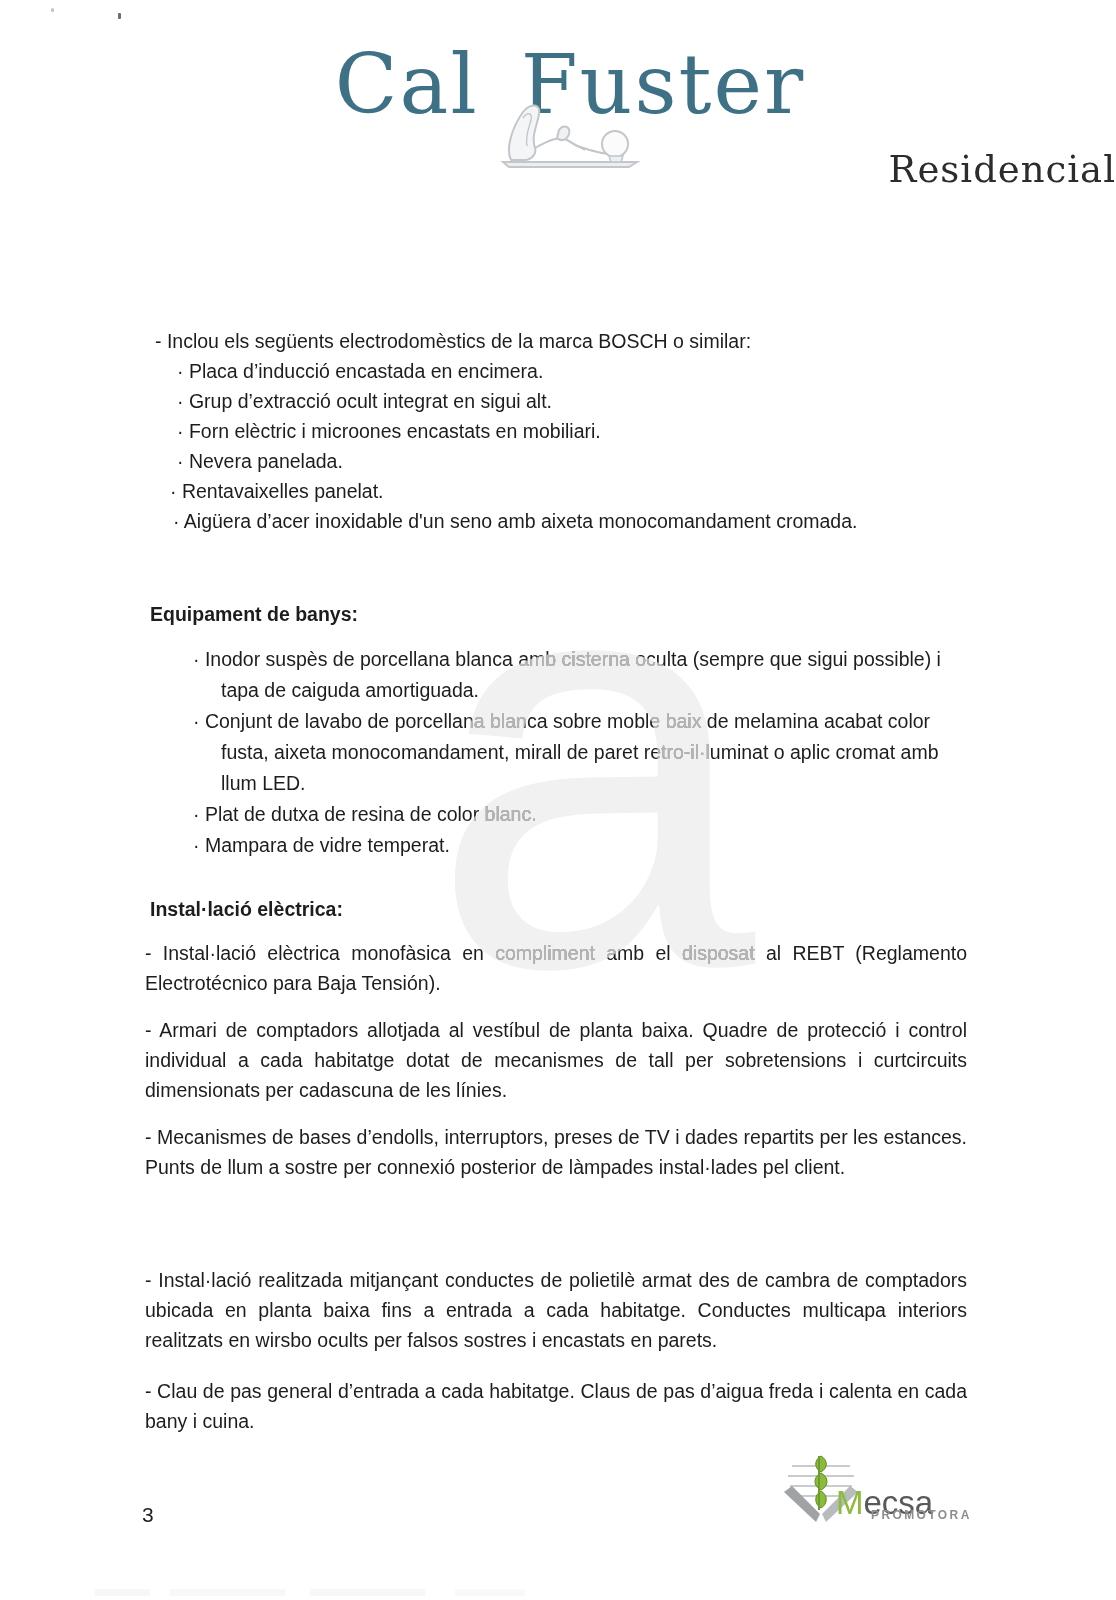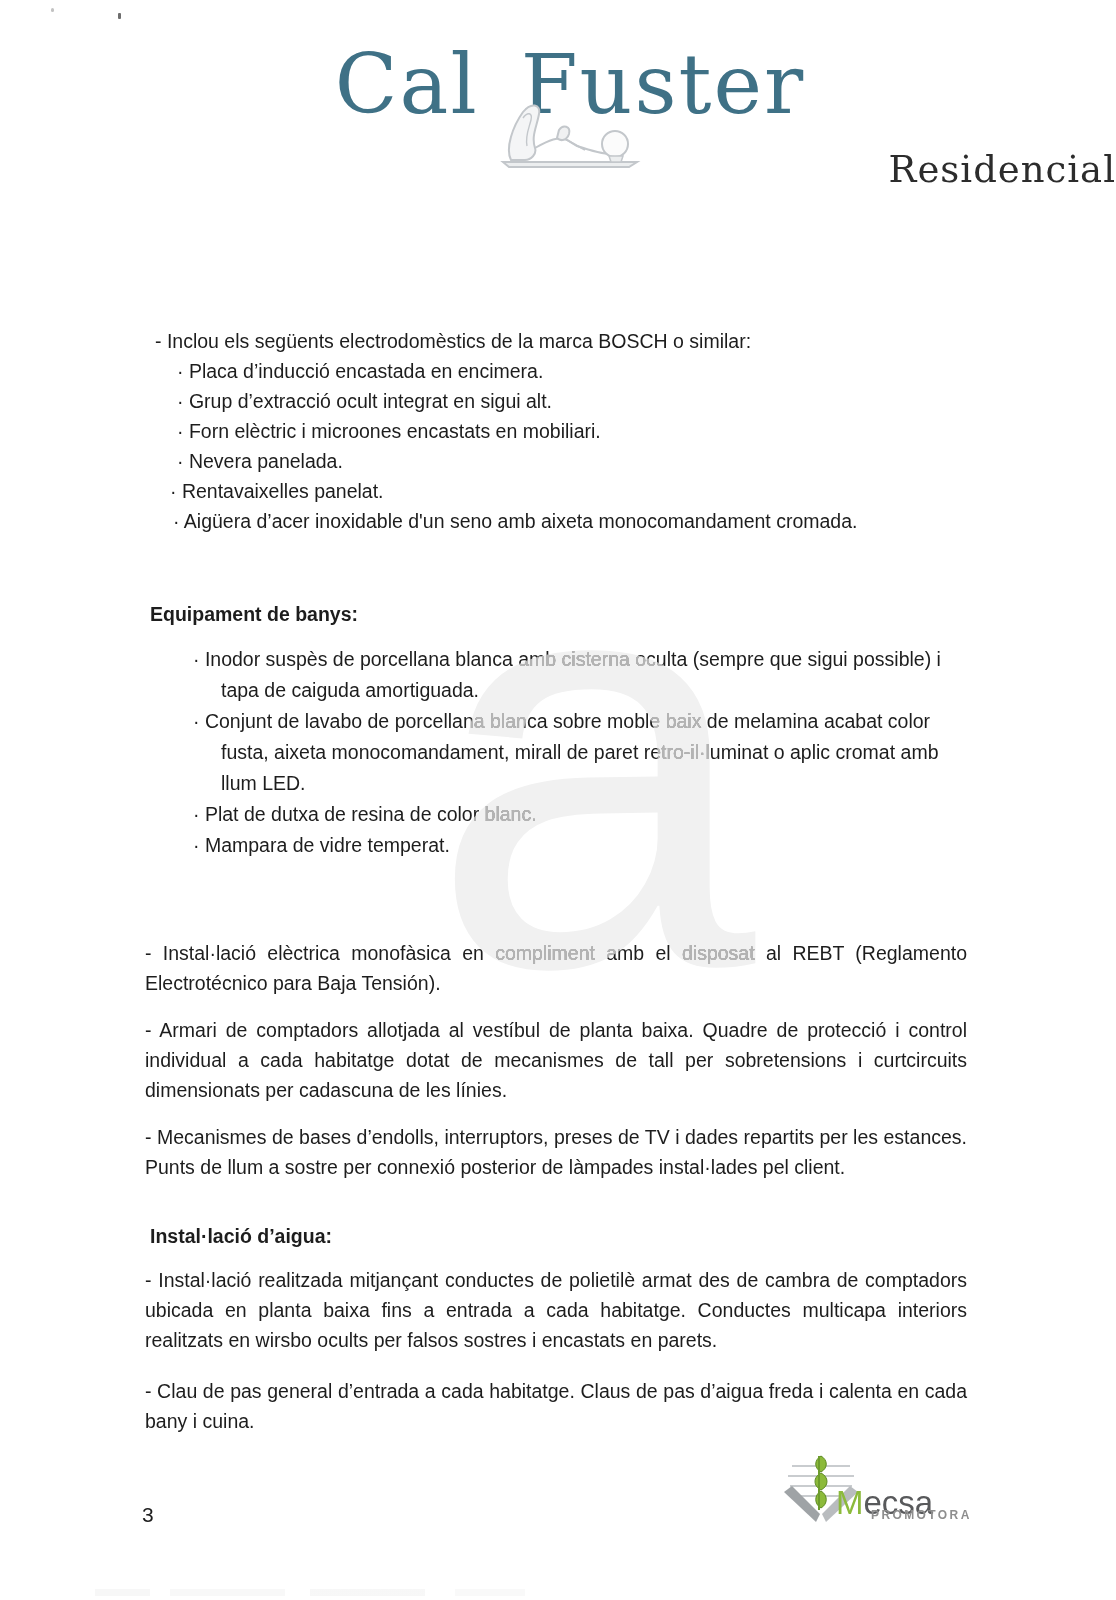--- a/index.html
+++ b/index.html
@@ -101,25 +101,25 @@
   </div>
 
   <div class="textblock heading" style="top:599px;left:150px">Equipament de banys:</div>
   <div class="textblock sublist" style="top:644px;left:193px;width:782px">
     <div class="li">· Inodor suspès de porcellana blanca amb cisterna oculta (sempre que sigui possible) i tapa de caiguda amortiguada.</div>
     <div class="li">· Conjunt de lavabo de porcellana blanca sobre moble baix de melamina acabat color fusta, aixeta monocomandament, mirall de paret retro-il·luminat o aplic cromat amb llum LED.</div>
     <div class="li">· Plat de dutxa de resina de color blanc.</div>
     <div class="li">· Mampara de vidre temperat.</div>
   </div>
 
+  <div class="textblock heading" style="top:894px;left:150px">Instal·lació elèctrica:</div>
   <div class="textblock justify" style="top:938px">- Instal·lació elèctrica monofàsica en compliment amb el disposat al REBT (Reglamento Electrotécnico para Baja Tensión).</div>
   <div class="textblock justify" style="top:1015px">- Armari de comptadors allotjada al vestíbul de planta baixa. Quadre de protecció i control individual a cada habitatge dotat de mecanismes de tall per sobretensions i curtcircuits dimensionats per cadascuna de les línies.</div>
   <div class="textblock justify" style="top:1122px">- Mecanismes de bases d’endolls, interruptors, preses de TV i dades repartits per les estances. Punts de llum a sostre per connexió posterior de làmpades instal·lades pel client.</div>
 
-  <div class="textblock heading" style="top:1221px;left:150px">Instal·lació d’aigua:</div>
   <div class="textblock justify" style="top:1265px">- Instal·lació realitzada mitjançant conductes de polietilè armat des de cambra de comptadors ubicada en planta baixa fins a entrada a cada habitatge. Conductes multicapa interiors realitzats en wirsbo ocults per falsos sostres i encastats en parets.</div>
   <div class="textblock justify" style="top:1376px">- Clau de pas general d’entrada a cada habitatge. Claus de pas d’aigua freda i calenta en cada bany i cuina.</div>
 
   <div class="watermark watermark-overlay">a</div>
 
   <div class="page-number">3</div>
 
   <div class="mecsa">
     <svg class="mecsa-emblem" width="82" height="80" viewBox="0 0 82 80">
       <g stroke="#c9cccf" stroke-width="2" fill="none">

